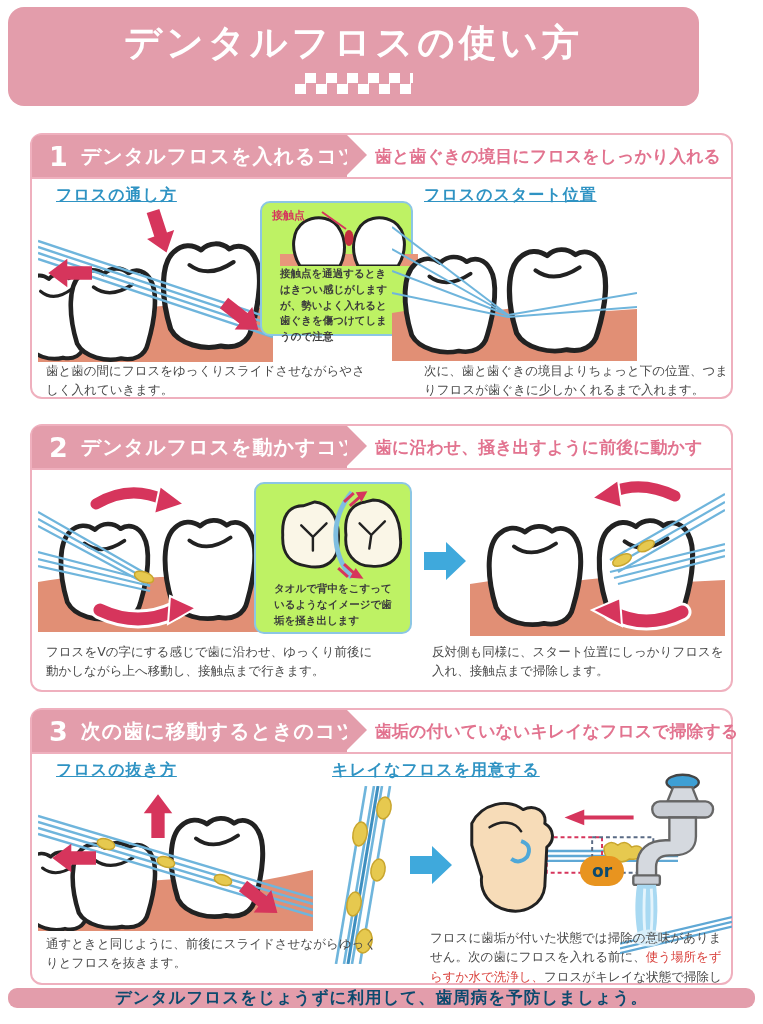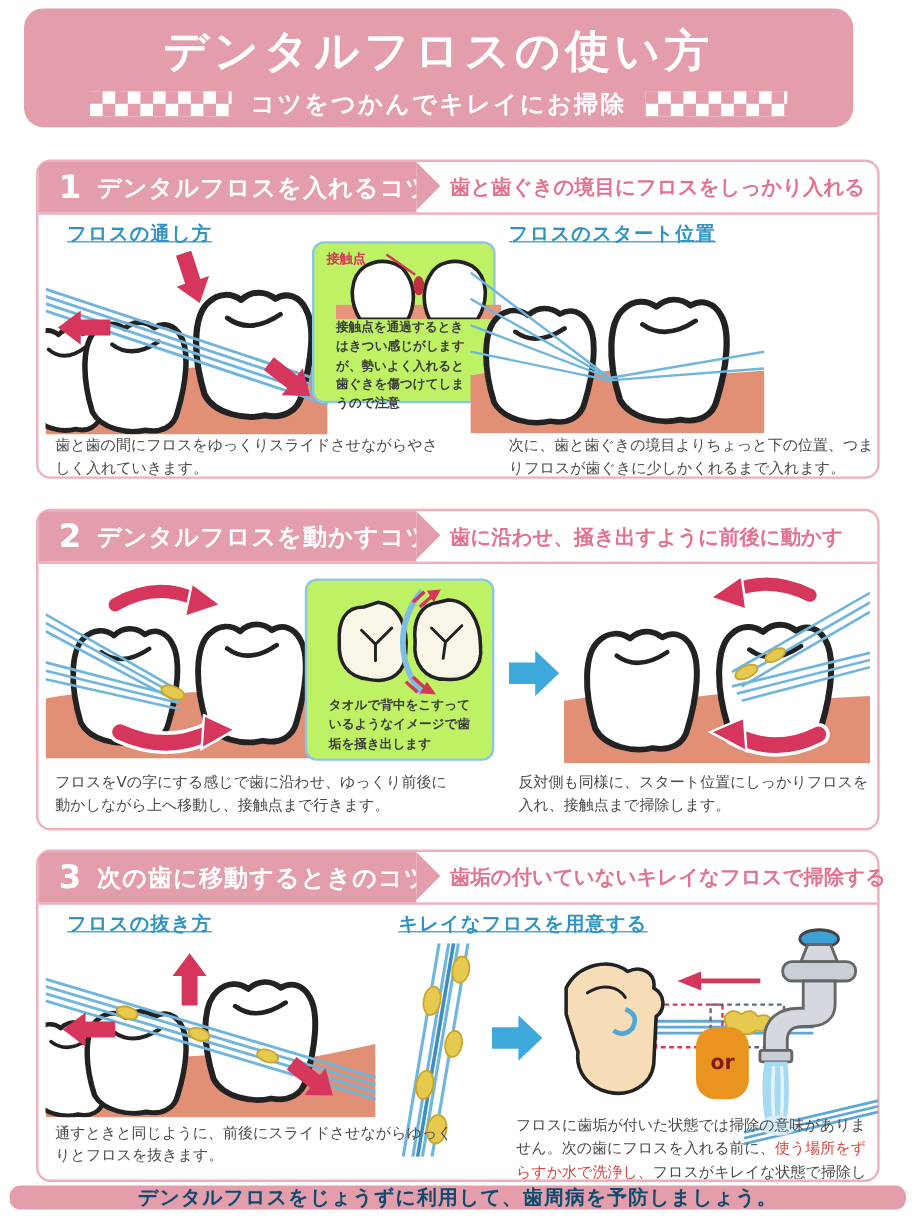--- a/index.html
+++ b/index.html
@@ -10,23 +10,23 @@
     color:#474747;
   }
   :root{
     --pink:#E39DAB; --pink-border:#EFB0BE; --pink-text:#E2738F;
     --blue-head:#2F93C3; --callout:#8CC6E4; --gum:#E18F75;
     --floss:#6FB5DC; --red:#D6355C; --plaque:#E6C94F;
     --orange:#E8941F; --ink:#4A4A4A;
   }
   
   .header{ position:absolute; left:8px; top:7px; width:691px; height:99px;
-    background:var(--pink); border-radius:16px; color:#fff; text-align:center;margin-left:12px; }
+    background:var(--pink); border-radius:16px; color:#fff; text-align:center; }
   .header .title{ font-size:37px; font-weight:bold; letter-spacing:4px; padding-top:11px; }
-  .sub-row{ display:flex; justify-content:center; align-items:center; gap:16px; margin-top:5px; }
+  .sub-row{ display:flex; justify-content:center; align-items:center; gap:16px; margin-top:5px;flex-direction:column; }
   .checker{ width:118px; height:21px;
     background-image:repeating-conic-gradient(#ffffff 0% 25%, rgba(0,0,0,0) 0% 50%);
     background-size:21px 21px; }
   .subtitle{ font-size:20px; font-weight:bold; letter-spacing:2px; }
   
   .card{ position:absolute; left:30px; width:703px; background:#fff;
     border:2.5px solid var(--pink-border); border-radius:12px; }
   .card-head{ display:flex; align-items:stretch; height:44px;
     border-bottom:2.5px solid var(--pink-border); }
   .head-label{ background:var(--pink); color:#fff; display:flex; align-items:center;
@@ -40,22 +40,22 @@
   .card-body{ position:relative; width:698px; }
   .blue-h{ position:absolute; color:var(--blue-head); font-size:16px; font-weight:bold; letter-spacing:1px;text-decoration:underline; }
   .illus{ position:absolute; }
   .callout{ position:absolute; background:#bef264; border:2px solid var(--callout);
     border-radius:10px; padding:5px 18px; }
   .callout .ctext{ font-size:10.5px; line-height:1.5; color:#3c3c3c;font-weight:bold; }
   .caption{ position:absolute; font-size:12.5px; line-height:1.55; color:var(--ink); }
   .ptr-label{ position:absolute; left:10px; top:5px; color:var(--red);
     font-size:11px; font-weight:bold; }
   .blue-arrow{ position:absolute; }
-  .or-badge{ position:absolute; background:var(--orange); color:#7f1d1d; font-weight:bold;
-    font-size:17px; padding:20px 12px; border-radius:16px; }
+  .or-badge{ position:absolute; background:var(--orange); color:#0c4a6e; font-weight:bold;
+    font-size:17px; padding:5px 12px; border-radius:16px; }
   .red-txt{ color:#D9413C; }
   
   .footer{ position:absolute; left:8px; top:988px; width:747px; height:20px;
     background:var(--pink); border-radius:9px; color:#0c4a6e; display:flex;
     align-items:center; justify-content:center; font-size:16.5px; font-weight:bold; letter-spacing:1px; }
 </style>
 </head>
 <body>
 
 <svg width="0" height="0" style="position:absolute" aria-hidden="true">

